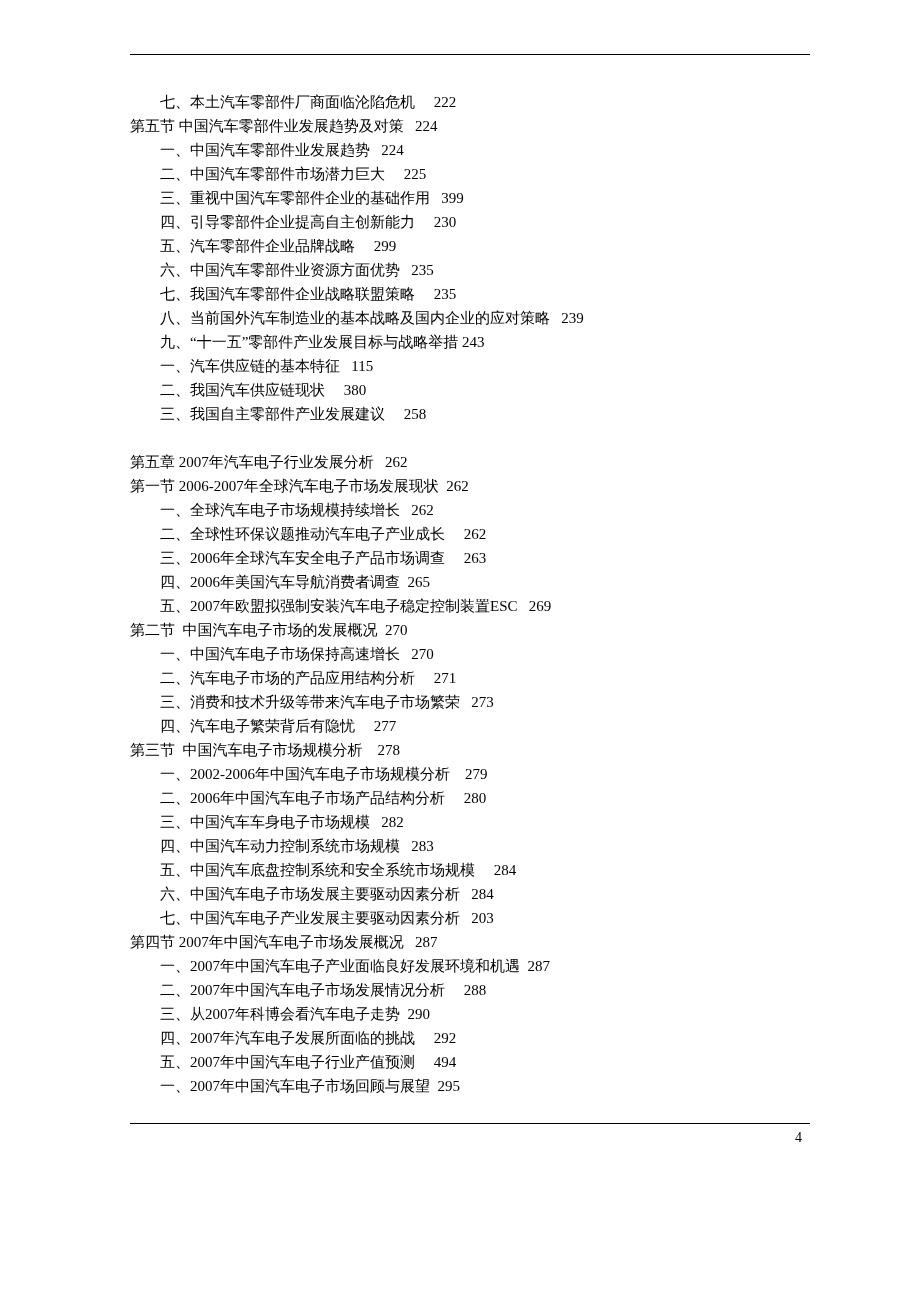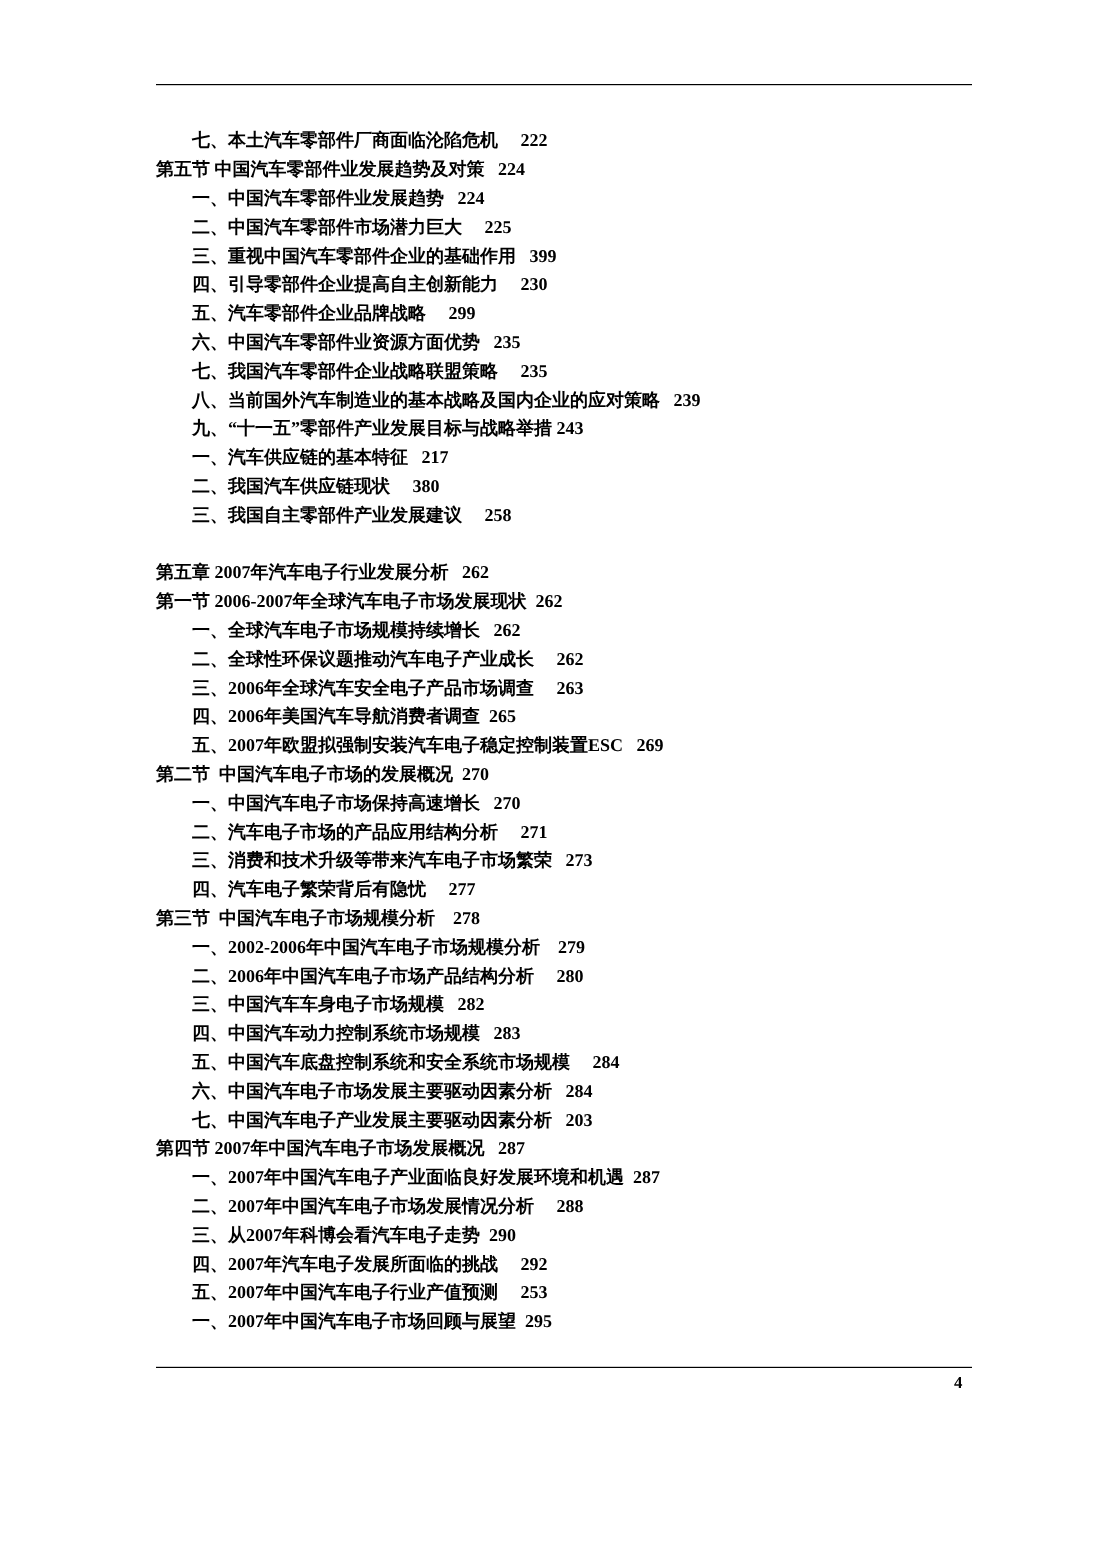--- a/index.html
+++ b/index.html
@@ -3,25 +3,24 @@
   <meta charset="utf-8">
   <style>
     body {
       margin: 0;
       padding: 0;
       background: #fff;
       font-family: "SimSun", "宋体", serif;
       width: 920px;
     }
     .page {
-      padding: 70px 110px 60px 130px;
+      padding: 54px 110px 60px 130px;
       position: relative;
       min-height: 1200px;
       box-sizing: border-box;
-      font-weight: bold;
     }
     .border-top {
       border-top: 1.5px solid #000;
       margin-bottom: 35px;
     }
     .border-bottom {
       border-top: 1.5px solid #000;
       margin-top: 25px;
       margin-bottom: 6px;
     }
@@ -54,21 +53,21 @@
       <div class="toc-line">第五节 中国汽车零部件业发展趋势及对策   224</div>
       <div class="toc-line indent-1">一、中国汽车零部件业发展趋势   224</div>
       <div class="toc-line indent-1">二、中国汽车零部件市场潜力巨大     225</div>
       <div class="toc-line indent-1">三、重视中国汽车零部件企业的基础作用   399</div>
       <div class="toc-line indent-1">四、引导零部件企业提高自主创新能力     230</div>
       <div class="toc-line indent-1">五、汽车零部件企业品牌战略     299</div>
       <div class="toc-line indent-1">六、中国汽车零部件业资源方面优势   235</div>
       <div class="toc-line indent-1">七、我国汽车零部件企业战略联盟策略     235</div>
       <div class="toc-line indent-1">八、当前国外汽车制造业的基本战略及国内企业的应对策略   239</div>
       <div class="toc-line indent-1">九、“十一五”零部件产业发展目标与战略举措 243</div>
-      <div class="toc-line indent-1">一、汽车供应链的基本特征   217</div>
+      <div class="toc-line indent-1">一、汽车供应链的基本特征   115</div>
       <div class="toc-line indent-1">二、我国汽车供应链现状     380</div>
       <div class="toc-line indent-1">三、我国自主零部件产业发展建议     258</div>
       <div class="blank"></div>
       <div class="toc-line">第五章 2007年汽车电子行业发展分析   262</div>
       <div class="toc-line">第一节 2006-2007年全球汽车电子市场发展现状  262</div>
       <div class="toc-line indent-1">一、全球汽车电子市场规模持续增长   262</div>
       <div class="toc-line indent-1">二、全球性环保议题推动汽车电子产业成长     262</div>
       <div class="toc-line indent-1">三、2006年全球汽车安全电子产品市场调查     263</div>
       <div class="toc-line indent-1">四、2006年美国汽车导航消费者调查  265</div>
       <div class="toc-line indent-1">五、2007年欧盟拟强制安装汽车电子稳定控制装置ESC   269</div>
@@ -83,18 +82,18 @@
       <div class="toc-line indent-1">三、中国汽车车身电子市场规模   282</div>
       <div class="toc-line indent-1">四、中国汽车动力控制系统市场规模   283</div>
       <div class="toc-line indent-1">五、中国汽车底盘控制系统和安全系统市场规模     284</div>
       <div class="toc-line indent-1">六、中国汽车电子市场发展主要驱动因素分析   284</div>
       <div class="toc-line indent-1">七、中国汽车电子产业发展主要驱动因素分析   203</div>
       <div class="toc-line">第四节 2007年中国汽车电子市场发展概况   287</div>
       <div class="toc-line indent-1">一、2007年中国汽车电子产业面临良好发展环境和机遇  287</div>
       <div class="toc-line indent-1">二、2007年中国汽车电子市场发展情况分析     288</div>
       <div class="toc-line indent-1">三、从2007年科博会看汽车电子走势  290</div>
       <div class="toc-line indent-1">四、2007年汽车电子发展所面临的挑战     292</div>
-      <div class="toc-line indent-1">五、2007年中国汽车电子行业产值预测     253</div>
+      <div class="toc-line indent-1">五、2007年中国汽车电子行业产值预测     494</div>
       <div class="toc-line indent-1">一、2007年中国汽车电子市场回顾与展望  295</div>
     </div>
   <div class="border-bottom"></div>
   <div class="page-num">4</div>
 </div>
 
 </body></html>

